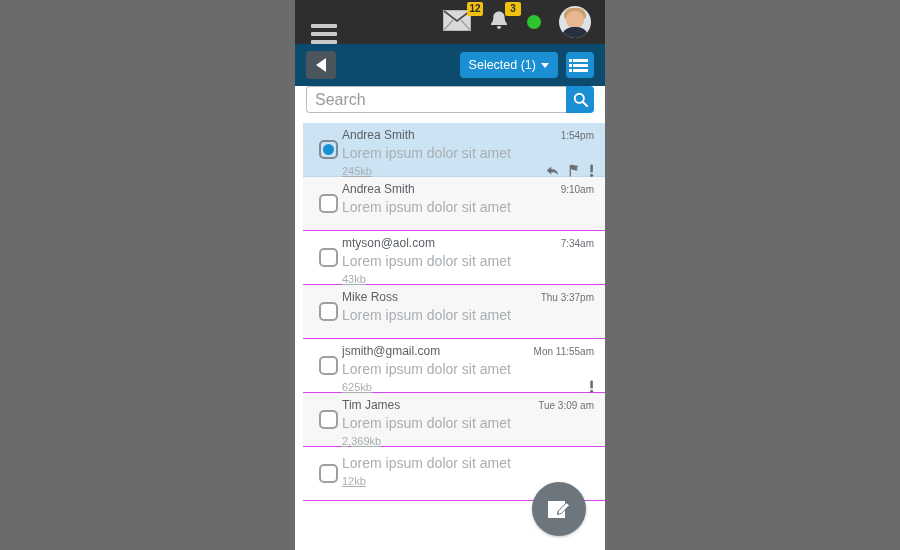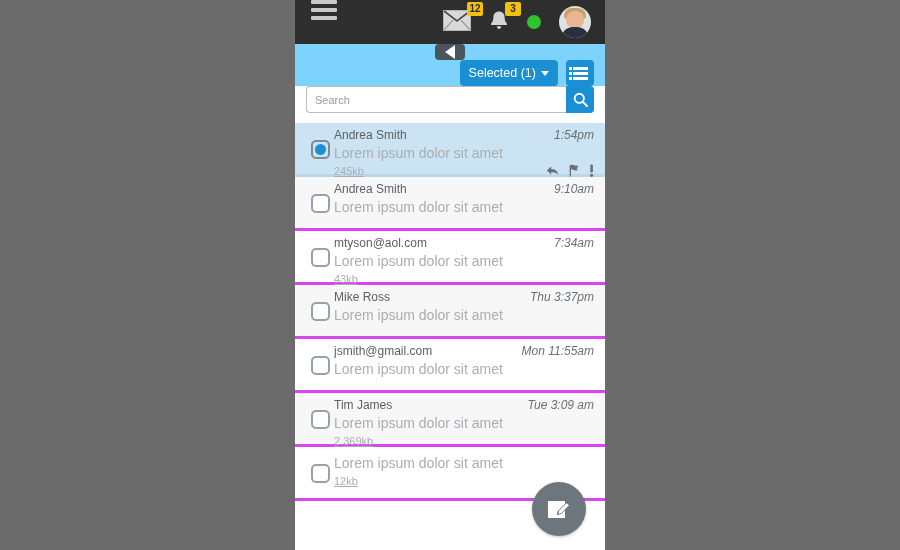--- a/index.html
+++ b/index.html
@@ -15,21 +15,21 @@
     width: 310px; height: 550px;
     background: #ffffff;
     overflow: hidden;
   }
 
   
   #topbar {
     height: 44px;
     background: #2e2e2e;
     display: flex;
-    align-items: flex-start;
+    align-items: flex-end;
     position: relative;
   }
   #hamburger {
     margin-left: 16px;
     width: 26px;
     display: flex; flex-direction: column; gap: 4px;
     cursor: pointer;
   }
   #hamburger span {
     display: block; height: 4px; background: #c9c9c9; border-radius: 1px;
@@ -67,25 +67,24 @@
     background: #caa06a;
   }
   #avatar .body {
     position: absolute; left: 2px; bottom: -2px;
     width: 28px; height: 13px; border-radius: 12px 12px 0 0;
     background: #27313f;
   }
 
   
   #actionbar {
-    height: 42px; background: #7dd3fc;
+    height: 42px; background: #0c4a6e;
     display: flex; align-items: center;
     padding: 0 11px;
     position: relative;
-    flex-direction: column;
   }
   #back-btn {
     width: 30px; height: 28px; background: #4a555c;
     border-radius: 4px; cursor: pointer;
     display: flex; align-items: center; justify-content: center;
   }
   #back-btn .tri {
     width: 0; height: 0;
     border-top: 7px solid transparent;
     border-bottom: 7px solid transparent;
@@ -124,41 +123,42 @@
 
   
   #searchbar {
     padding: 0 11px 10px 11px; background: #ffffff;
     display: flex; align-items: center;
   }
   #search-input {
     flex: 1; height: 27px;
     border: 1px solid #bdbdbd; border-right: none;
     border-radius: 4px 0 0 4px;
-    font-size: 11px; color: #555;
+    font-size: 16px; color: #555;
     padding: 0 8px; outline: none;
     font-family: "Liberation Sans", sans-serif;
     background: #fff;
   }
   #search-input::placeholder { color: #9a9a9a; }
   #search-btn {
     width: 28px; height: 27px; background: #1a8fd4;
     border-radius: 0 4px 4px 0; cursor: pointer;
     display: flex; align-items: center; justify-content: center;
     flex: none;
   }
   #search-btn svg { display: block; }
 
   
   #mail-list { background: #ffffff; }
   .mail-row {
     position: relative;
     height: 54px;
-    border-bottom: 3px solid #d946ef;
+    border-bottom: 1px solid #d946ef;
     padding: 0 11px 0 0;
+    margin-left: 8px;
   }
   .mail-row.alt { background: #f7f7f7; }
   .mail-row.selected { background: #cbe3f2; border-bottom-color: #b9d8eb; }
 
   .row-check {
     position: absolute; left: 16px; top: 17px;
     width: 19px; height: 19px;
     border: 2px solid #9aa0a4; border-radius: 5px;
     background: #ffffff; cursor: pointer;
   }
@@ -171,21 +171,21 @@
     border-radius: 50%; background: #1a8fd4;
   }
 
   .row-body { margin-left: 39px; padding-top: 5px; }
   .row-line1 { display: flex; align-items: baseline; }
   .row-sender {
     font-size: 12px; color: #5c6166; flex: 1;
     white-space: nowrap; overflow: hidden; text-overflow: ellipsis;
   }
   .row-time {
-    font-size: 12px; color: #6b7075; font-style: italic;
+    font-size: 10px; color: #6b7075; 
     white-space: nowrap; padding-left: 6px;
   }
   .row-snippet {
     font-size: 14px; color: #a9aeb2; margin-top: 3px;
   }
   .row-line3 {
     display: flex; align-items: center; margin-top: 3px; height: 13px;
   }
   .row-size { font-size: 11px; color: #a9aeb2; flex: 1; text-decoration: underline; }
   .row-icons {
@@ -341,20 +341,31 @@
         </div>
       </div>
       <div class="mail-row">
         <div class="row-check"></div>
         <div class="row-body">
           <div class="row-line1">
             <div class="row-sender">jsmith@gmail.com</div>
             <div class="row-time">Mon 11:55am</div>
           </div>
           <div class="row-snippet">Lorem ipsum dolor sit amet</div>
+          <div class="row-line3">
+            <div class="row-size">625kb</div>
+            <div class="row-icons">
+              <span>
+                <svg width="5" height="13" viewBox="0 0 5 13">
+                  <rect x="1.3" y="0.4" width="2.6" height="8" rx="1.2" fill="#6a7075"></rect>
+                  <circle cx="2.6" cy="11.3" r="1.6" fill="#6a7075"></circle>
+                </svg>
+              </span>
+            </div>
+          </div>
         </div>
       </div>
       <div class="mail-row alt">
         <div class="row-check"></div>
         <div class="row-body">
           <div class="row-line1">
             <div class="row-sender">Tim James</div>
             <div class="row-time">Tue 3:09 am</div>
           </div>
           <div class="row-snippet">Lorem ipsum dolor sit amet</div>

